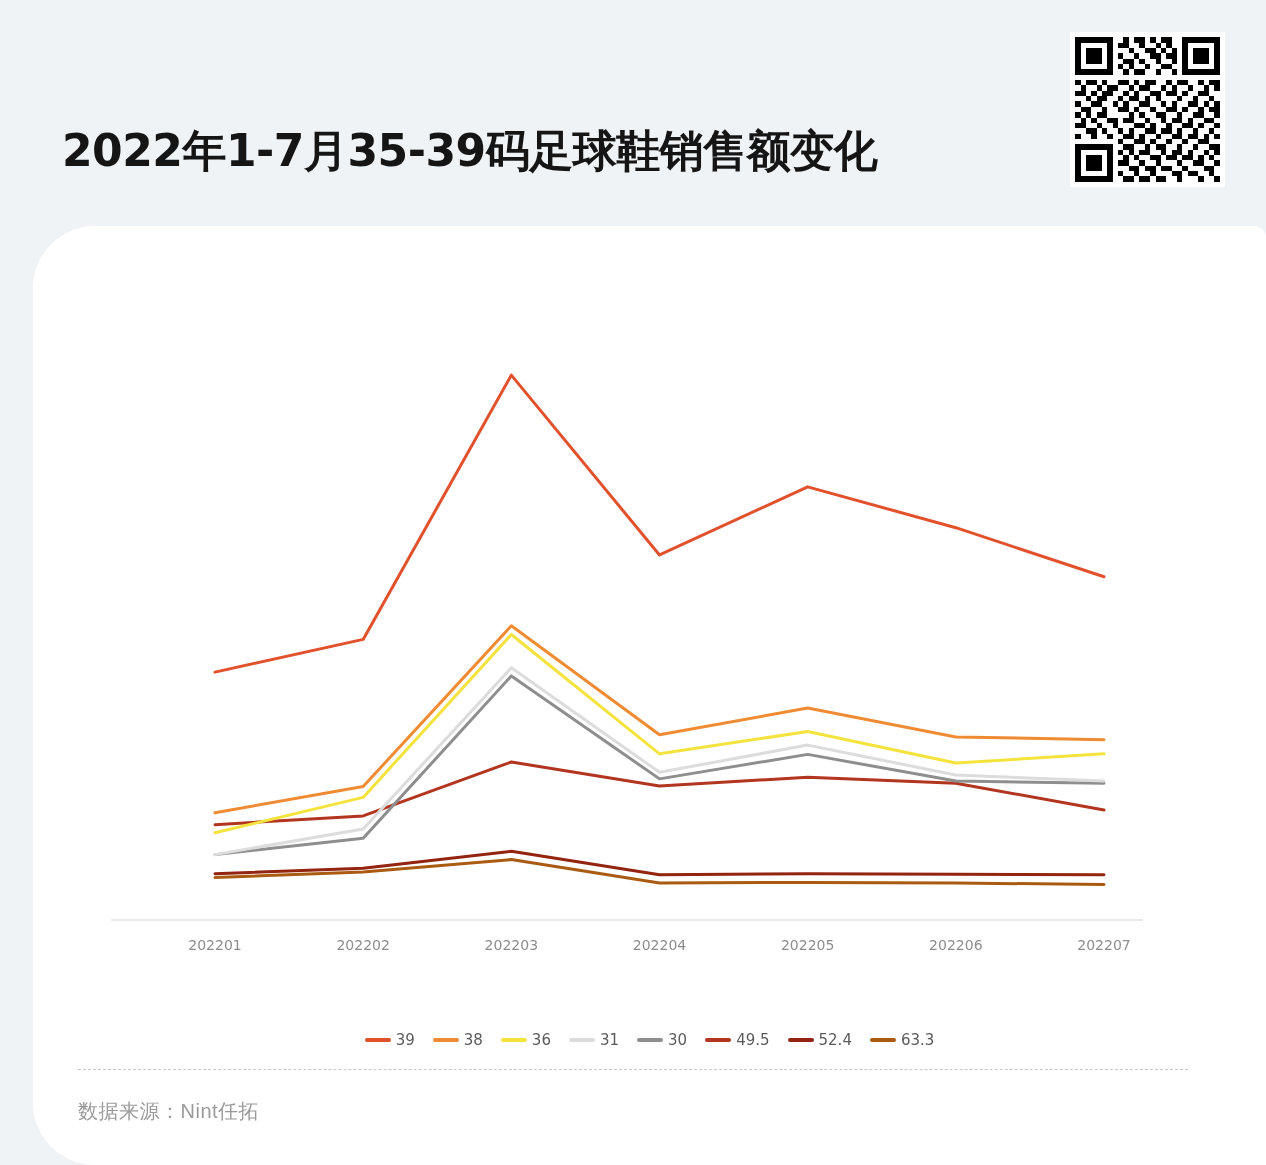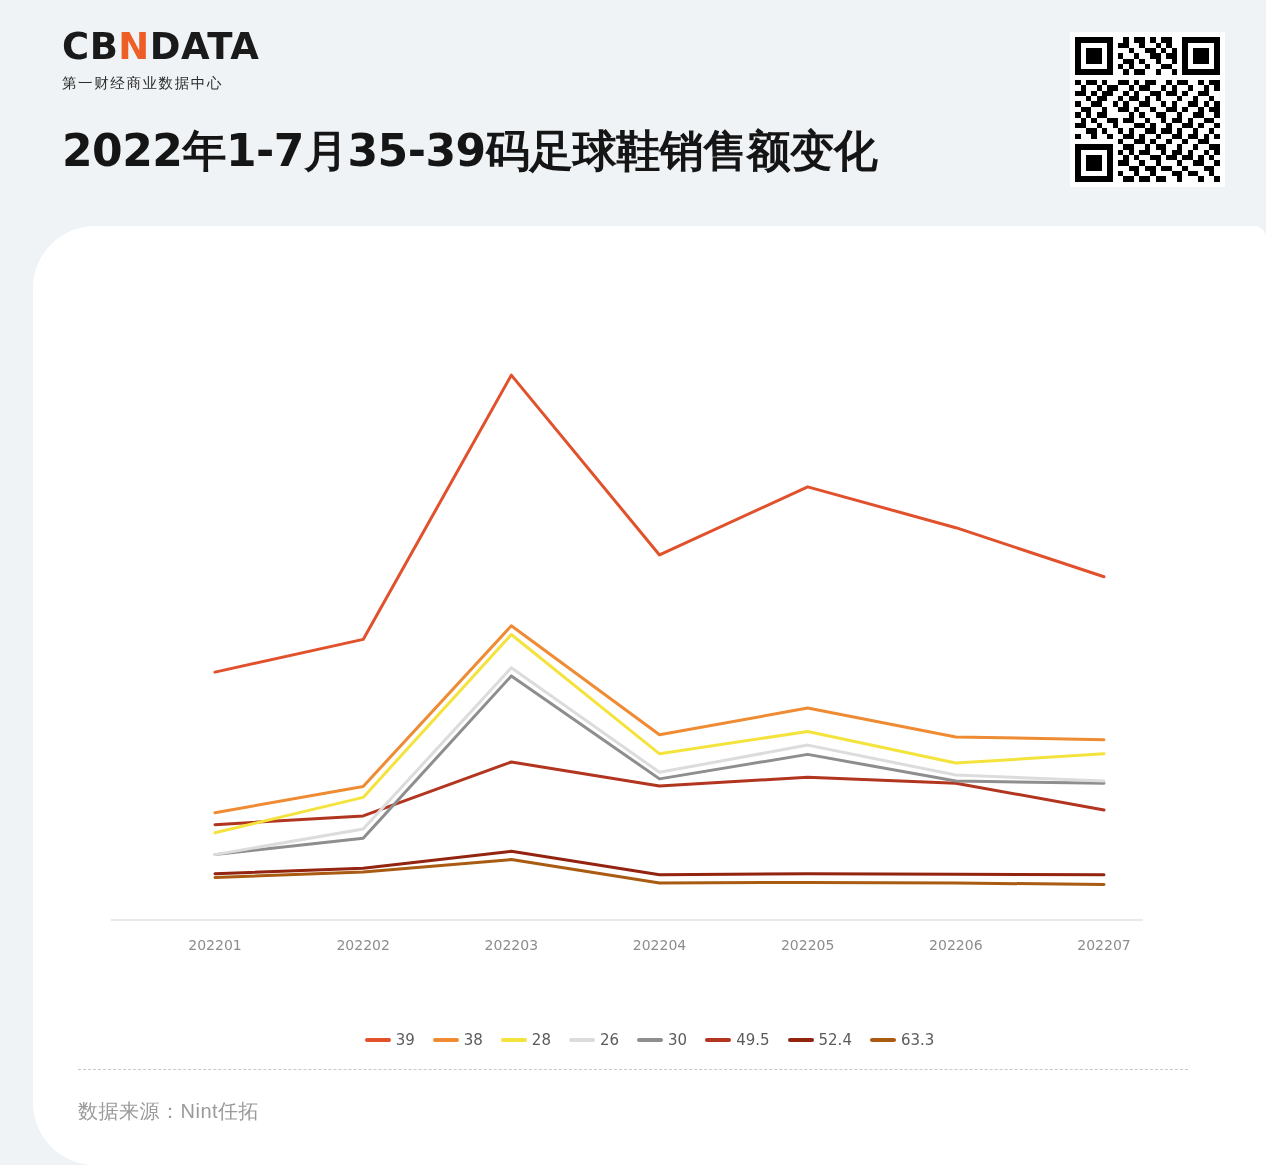--- a/index.html
+++ b/index.html
@@ -138,24 +138,20 @@
     font-size: 14px;
     fill: #8d8d8d;
     font-family: "DejaVu Sans", sans-serif;
   }
 </style>
 </head>
 <body>
 
 <div class="header">
 
-  <div class="logo-block">
-    <div class="logo-word"><span>CB</span><span class="accent">N</span><span>DATA</span></div>
-    <div class="logo-sub">第一财经商业数据中心</div>
-  </div>
 
   <div class="page-title">2022年1-7月35-39码足球鞋销售额变化</div>
 
   <div class="qr">
     <svg width="155" height="155" viewBox="0 0 29 29" shape-rendering="crispEdges">
       <rect width="29" height="29" fill="#ffffff"></rect>
       <g fill="#000000">
         <rect x="1" y="1" width="7" height="7"></rect>
           <rect x="2" y="2" width="5" height="5" fill="#ffffff"></rect>
           <rect x="3" y="3" width="3" height="3"></rect>
@@ -382,25 +378,25 @@
       <div class="legend-item">
         <span class="legend-swatch" style="background: rgb(224, 81, 44);"></span>
         <span class="legend-label">39</span>
       </div>
       <div class="legend-item">
         <span class="legend-swatch" style="background: rgb(239, 139, 51);"></span>
         <span class="legend-label">38</span>
       </div>
       <div class="legend-item">
         <span class="legend-swatch" style="background: rgb(245, 227, 61);"></span>
-        <span class="legend-label">28</span>
+        <span class="legend-label">36</span>
       </div>
       <div class="legend-item">
         <span class="legend-swatch" style="background: rgb(220, 220, 220);"></span>
-        <span class="legend-label">26</span>
+        <span class="legend-label">31</span>
       </div>
       <div class="legend-item">
         <span class="legend-swatch" style="background: rgb(142, 142, 142);"></span>
         <span class="legend-label">30</span>
       </div>
       <div class="legend-item">
         <span class="legend-swatch" style="background: rgb(178, 53, 31);"></span>
         <span class="legend-label">49.5</span>
       </div>
       <div class="legend-item">

